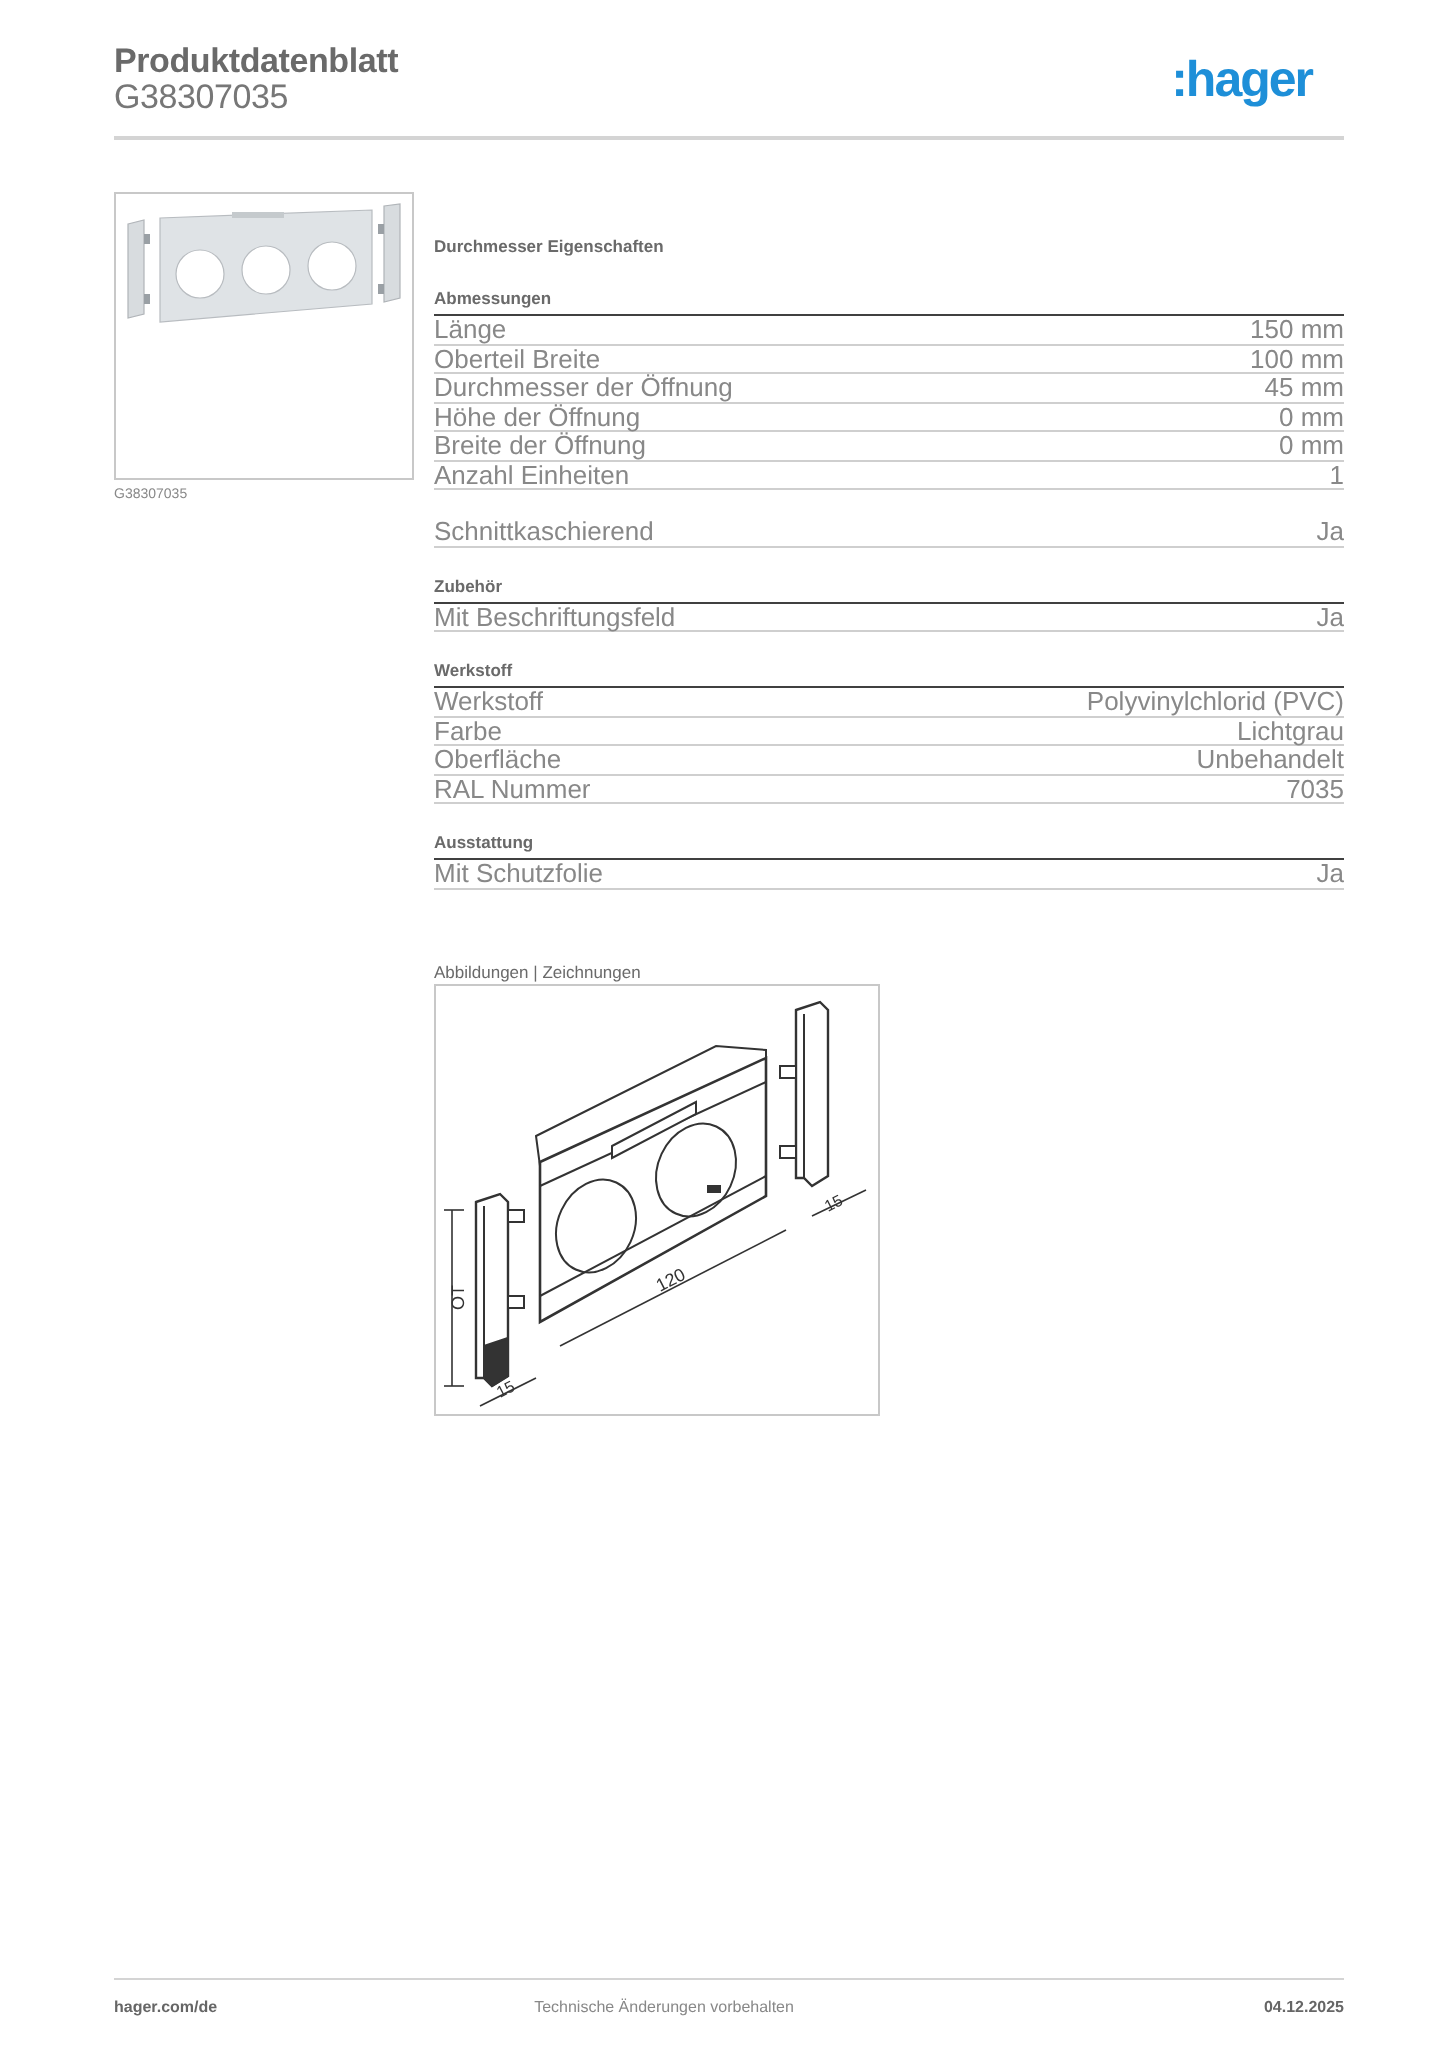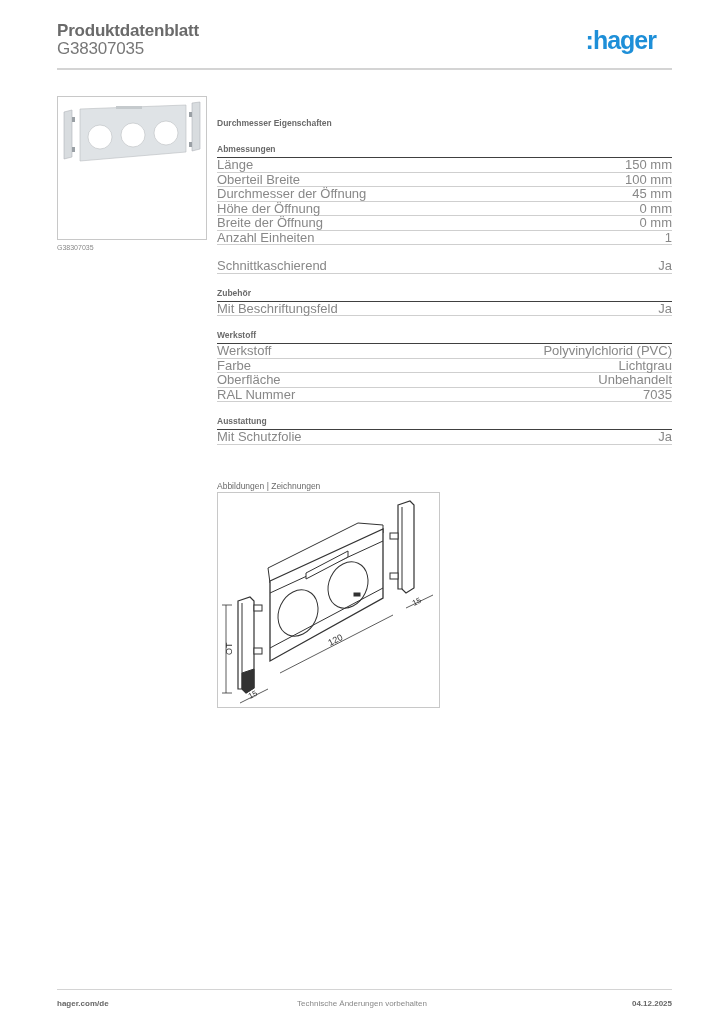--- a/index.html
+++ b/index.html
@@ -20,21 +20,21 @@
   .group { margin-top: 14px; }
   .group-head { font-size: 8.5px; font-weight: bold; color: #6a6a6a; padding-bottom: 2px; border-bottom: 1px solid #404040; height: 11px; line-height: 11px; }
   .row { display: flex; justify-content: space-between; font-size: 13px; color: #888; border-bottom: 1px solid #cfcfcf; height: 13.5px; line-height: 14px; }
   .row span { white-space: nowrap; }
 
   .figures-title { position: absolute; left: 217px; top: 457px; font-size: 8.5px; font-weight: normal; color: #6a6a6a; margin-top: 24px; }
   .drawing { position: absolute; left: 217px; top: 492px; width: 221px; height: 214px; border: 1px solid #c8c8c8; background: #fff; }
 
   .footer-rule { position: absolute; left: 57px; top: 989px; width: 615px; height: 1px; background: #d4d4d4; }
   .footer-left { position: absolute; left: 57px; top: 999px; font-size: 8px; font-weight: bold; color: #666; }
-  .footer-center { position: absolute; left: 0; width: 724px; text-align: center; top: 999px; font-size: 8px; color: #888; }
+  .footer-center { position: absolute; left: 0; width: 632px; text-align: center; top: 999px; font-size: 8px; color: #888; padding-left: 16px; }
   .footer-right { position: absolute; right: 52px; top: 999px; font-size: 8px; font-weight: bold; color: #666; }
 </style>
 </head>
 <body>
 
 <div class="header">
   <div class="doc-title">Produktdatenblatt</div>
   <div class="doc-code">G38307035</div>
   <div class="logo">:hager</div>
 </div>

